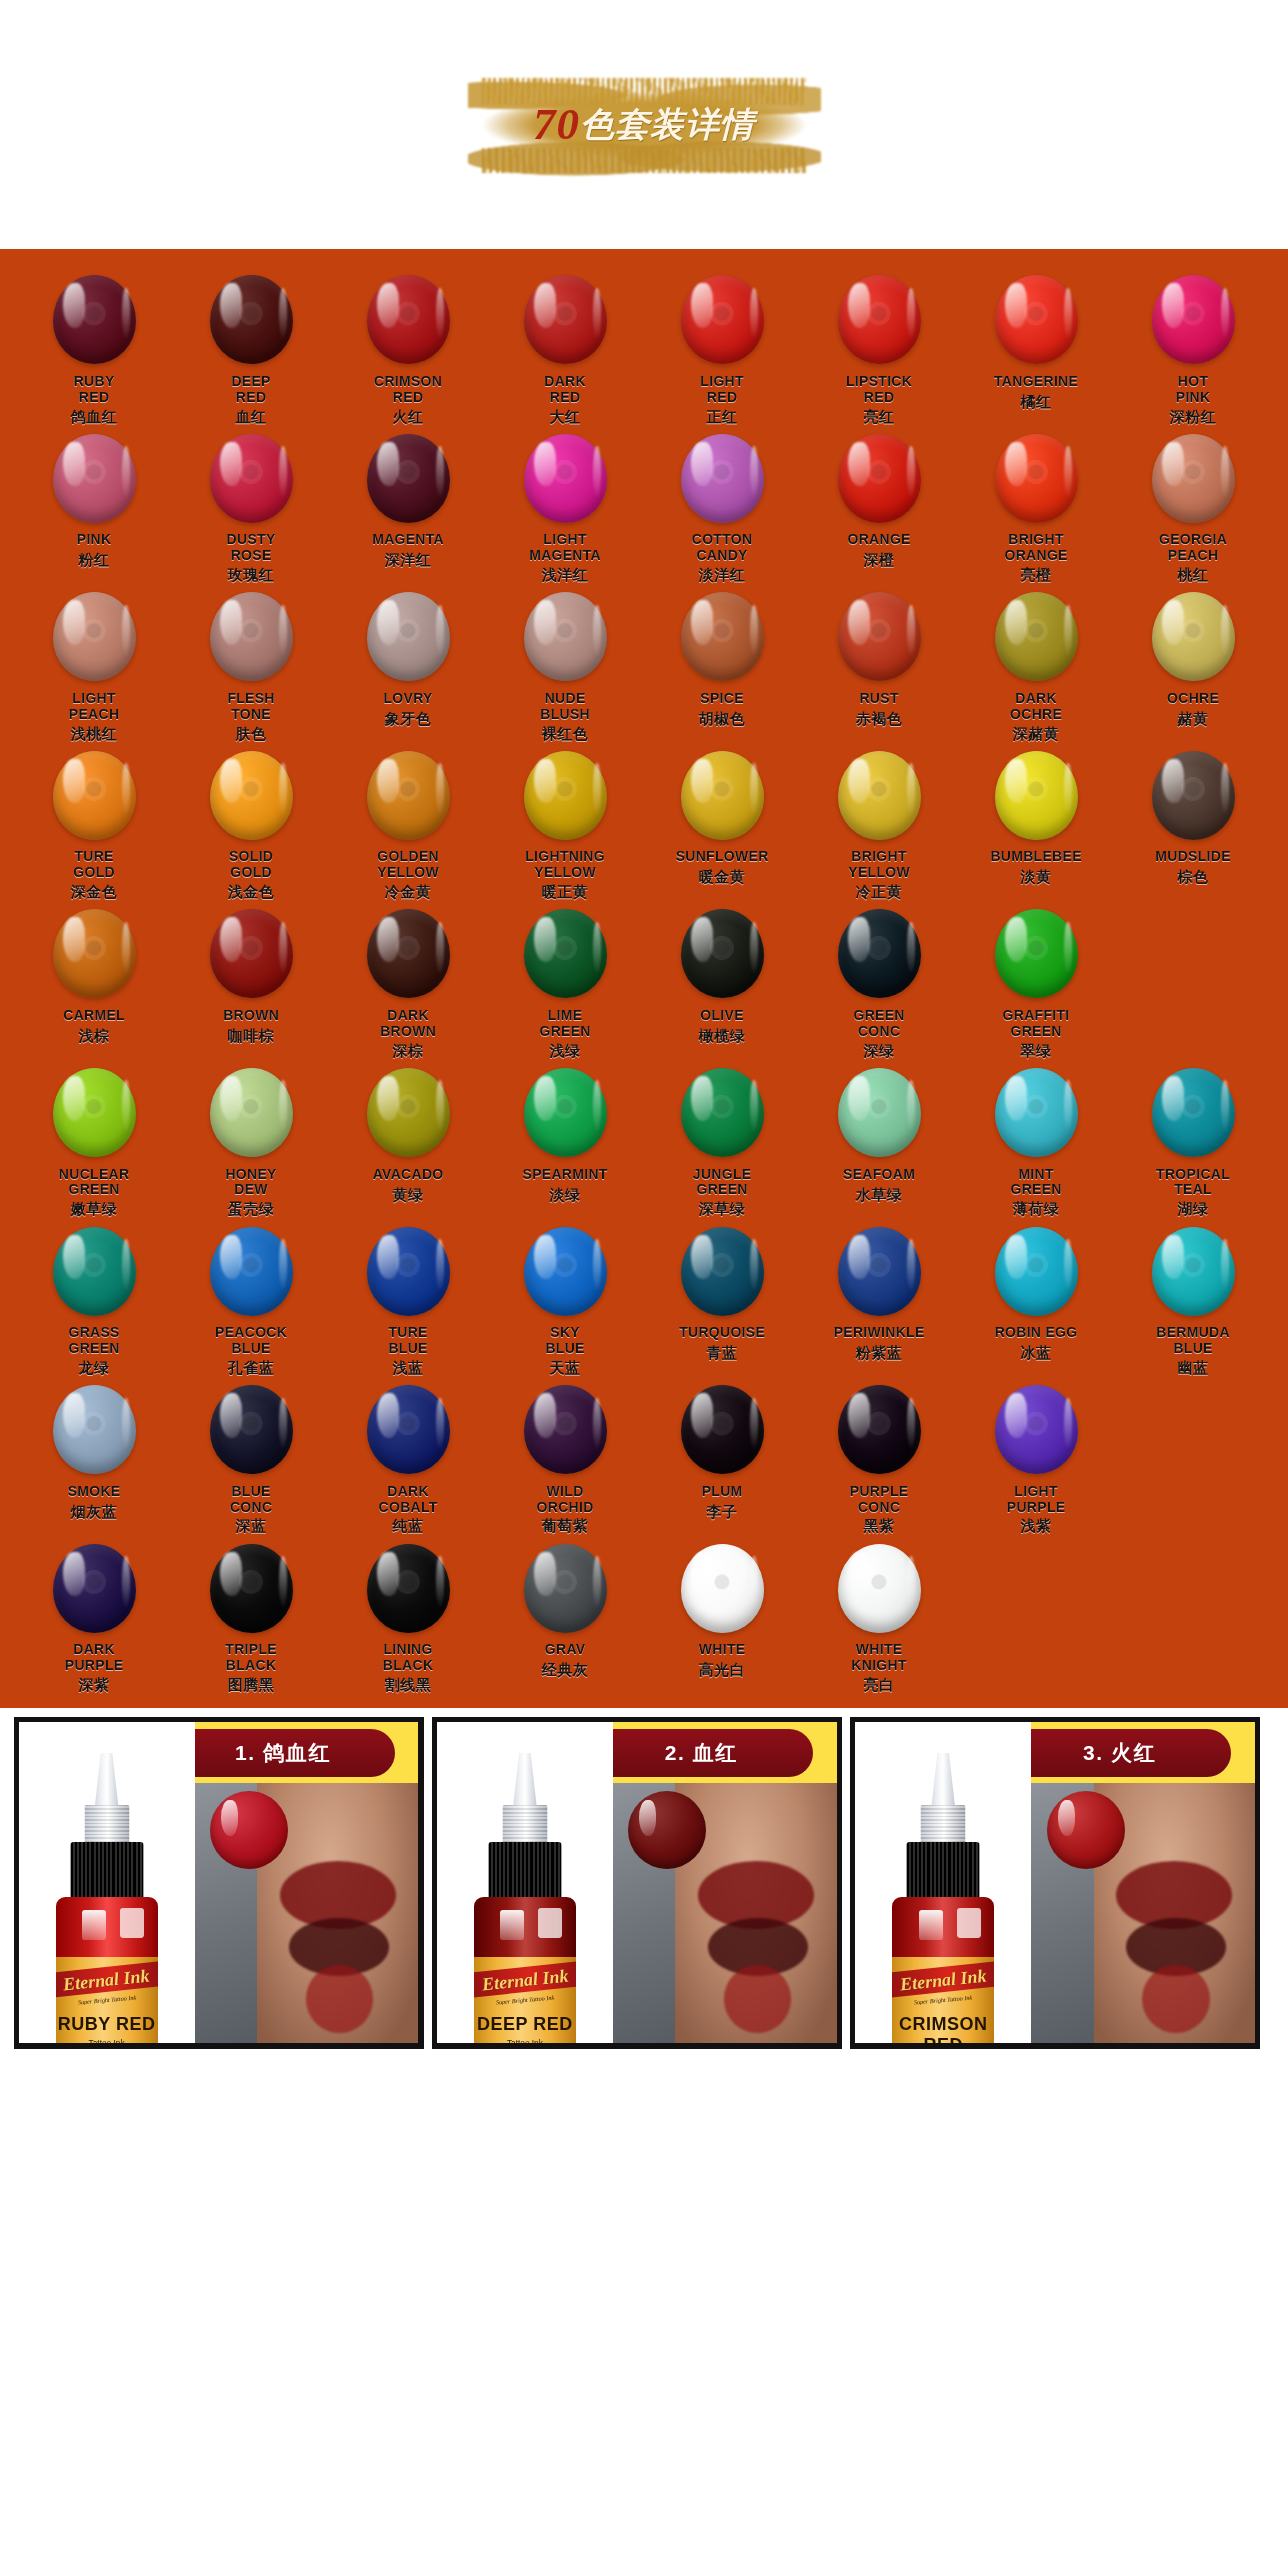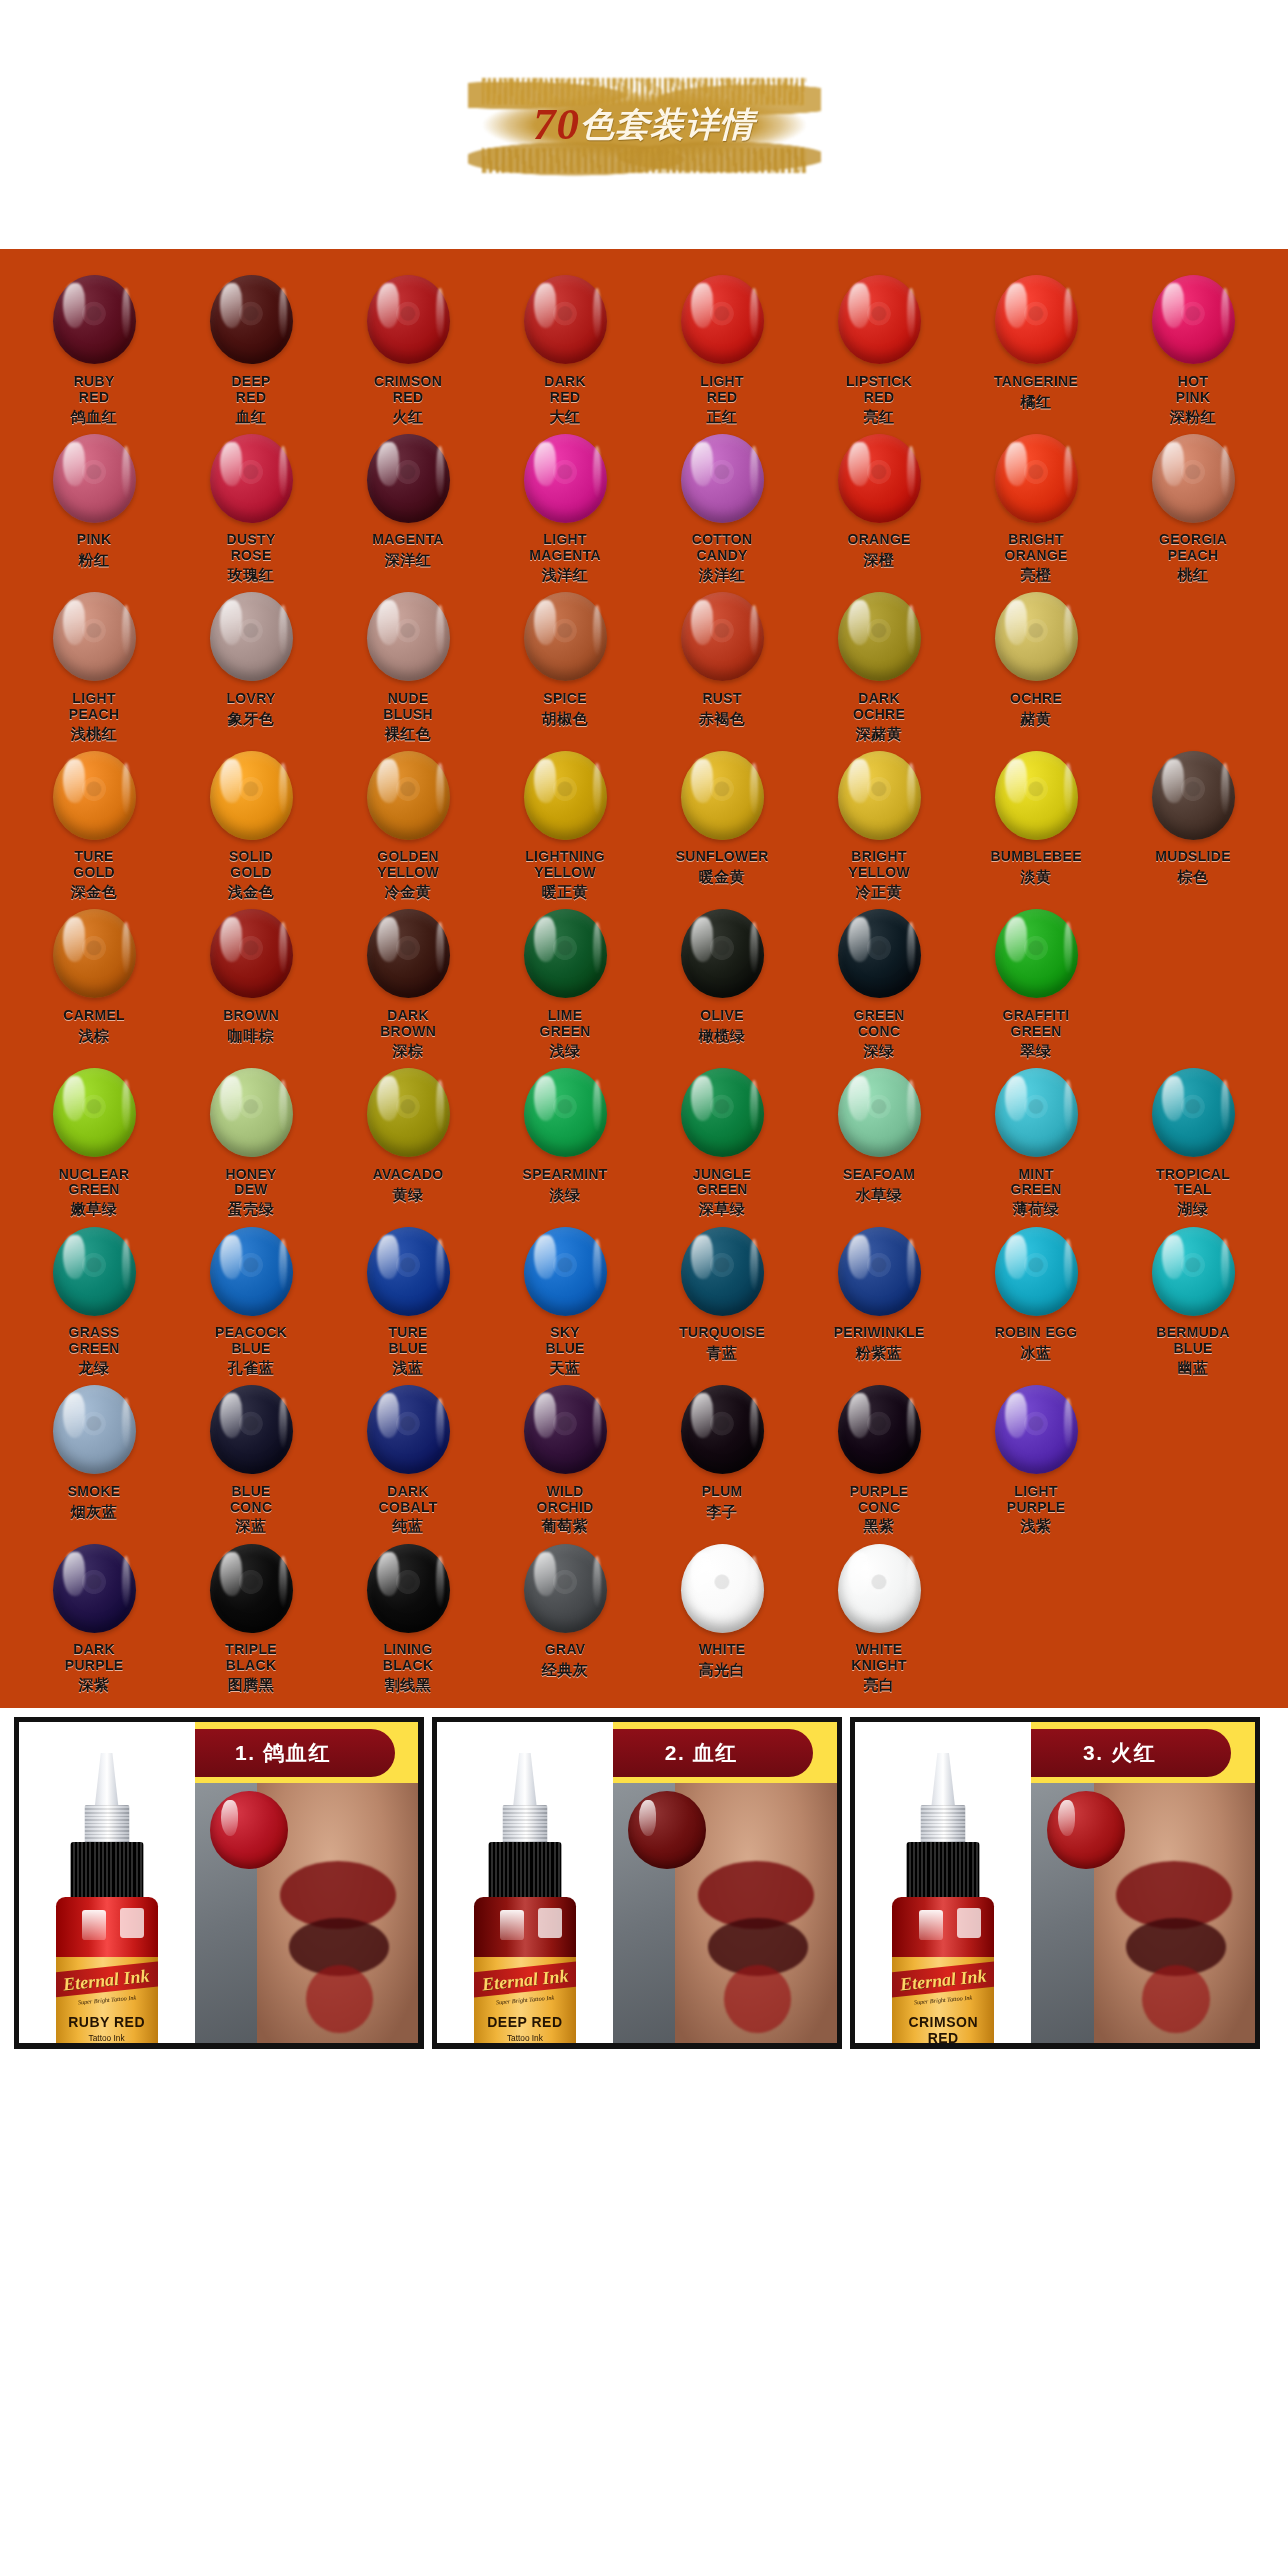--- a/index.html
+++ b/index.html
@@ -295,21 +295,21 @@
     font-size: 6.2px;
     color: #2a1602;
     transform: rotate(-5deg);
     white-space: nowrap;
   }
   .label-lines {
     text-align: center;
     padding-top: 9.3px;
     color: #241402;
   }
-  .l-color { font-size: 14px; font-weight: bold; letter-spacing: 0.5px; }
+  .l-color { font-size: 18px; font-weight: bold; letter-spacing: 0.5px; }
   .l-type  { font-size: 8.3px; padding-top: 3.1px; }
   .l-size  { font-size: 7.8px; padding-top: 2.1px; }
 
   .photo-pane {
     width: 56%;
     position: relative;
     background: #fde047;
     overflow: hidden;
   }
   .banner-pill {
@@ -589,20 +589,32 @@
         <div class="cell two-line">
           <div class="drop-wrap">
             <div class="drop" style="background: radial-gradient(at 35% 28%, rgb(213, 153, 134) 0%, rgb(187, 127, 108) 46%, rgb(157, 97, 78) 100%);">
               <div class="drop-emboss"></div>
             </div>
           </div>
           <div class="labels">
             <div class="en">LIGHT</div>
             <div class="en">PEACH</div>
             <div class="zhname">浅桃红</div>
+          </div>
+        </div>
+        <div class="cell two-line">
+          <div class="drop-wrap">
+            <div class="drop" style="background: radial-gradient(at 35% 28%, rgb(194, 148, 140) 0%, rgb(168, 122, 114) 46%, rgb(138, 92, 84) 100%);">
+              <div class="drop-emboss"></div>
+            </div>
+          </div>
+          <div class="labels">
+            <div class="en">FLESH</div>
+            <div class="en">TONE</div>
+            <div class="zhname">肤色</div>
           </div>
         </div>
         <div class="cell">
           <div class="drop-wrap">
             <div class="drop" style="background: radial-gradient(at 35% 28%, rgb(194, 171, 167) 0%, rgb(168, 145, 141) 46%, rgb(138, 115, 111) 100%);">
               <div class="drop-emboss"></div>
             </div>
           </div>
           <div class="labels">
             <div class="en">LOVRY</div>

